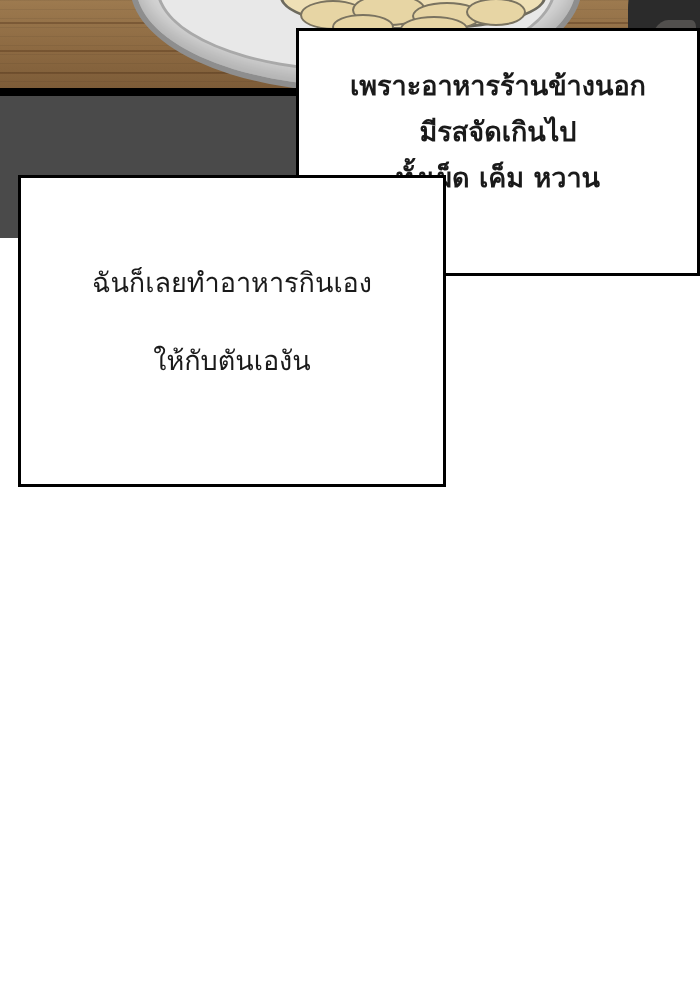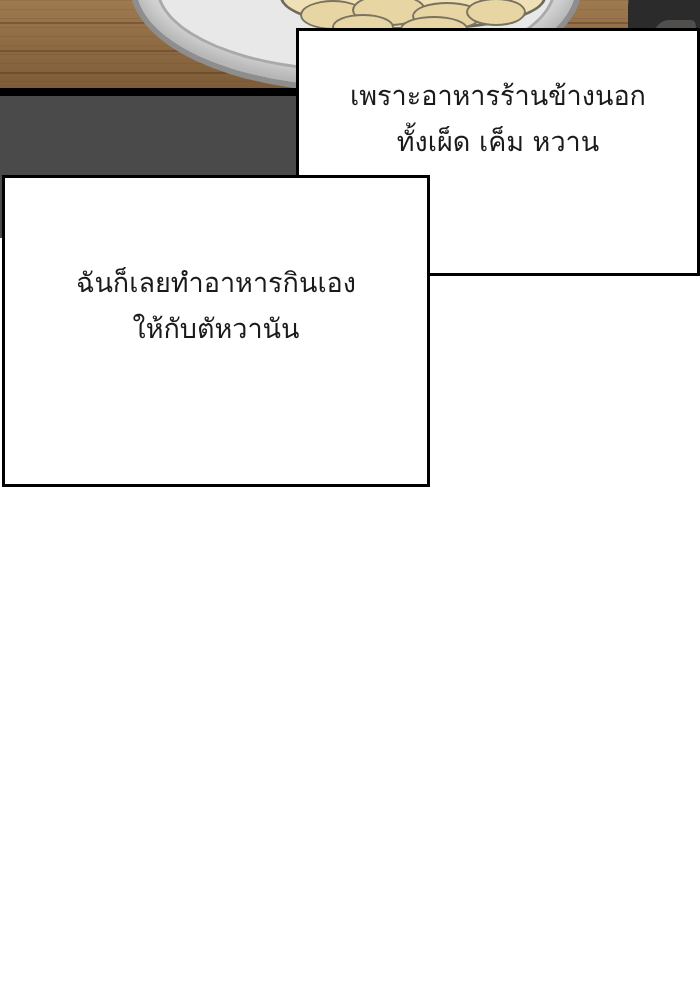--- a/index.html
+++ b/index.html
@@ -157,28 +157,30 @@
     display: flex;
     flex-direction: column;
     align-items: center;
     justify-content: flex-start;
   }
   .bubble-1 {
     left: 296px;
     top: 28px;
     width: 404px;
     height: 248px;
-    padding-top: 42px;
+    padding-top: 32px;
+    font-weight: bold;
   }
   .bubble-2 {
-    left: 2px;
+    left: 18px;
     top: 175px;
     width: 428px;
     height: 312px;
     padding-top: 82px;
+    gap: 32px;
   }
   .bubble-line {
     font-family: "DejaVu Sans", sans-serif;
     font-size: 27px;
     line-height: 46px;
     color: #1a1a1a;
     white-space: nowrap;
     text-align: center;
   }
 </style>
@@ -208,19 +210,20 @@
   <div class="side-dark-2"></div>
 
   <div class="panel-bottom-border"></div>
 </div>
 
 <div class="under-panel"></div>
 <div class="page-white"></div>
 
 <div class="bubble bubble-1">
   <div class="bubble-line">เพราะอาหารร้านข้างนอก</div>
+  <div class="bubble-line">มีรสจัดเกินไป</div>
   <div class="bubble-line">ทั้งเผ็ด เค็ม หวาน</div>
 </div>
 
 <div class="bubble bubble-2">
   <div class="bubble-line">ฉันก็เลยทำอาหารกินเอง</div>
-  <div class="bubble-line">ให้กับตัหวานัน</div>
+  <div class="bubble-line">ให้กับตันเองัน</div>
 </div>
 
 </body></html>

